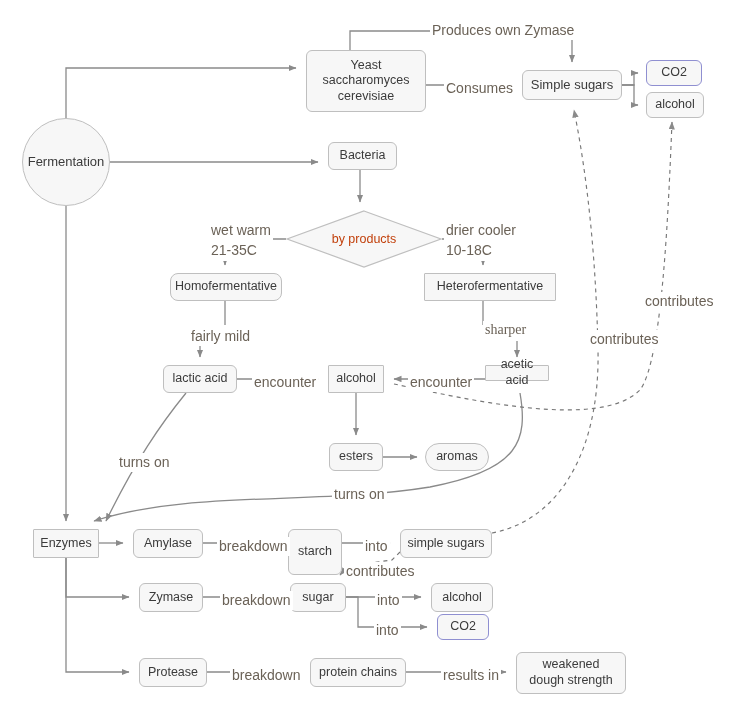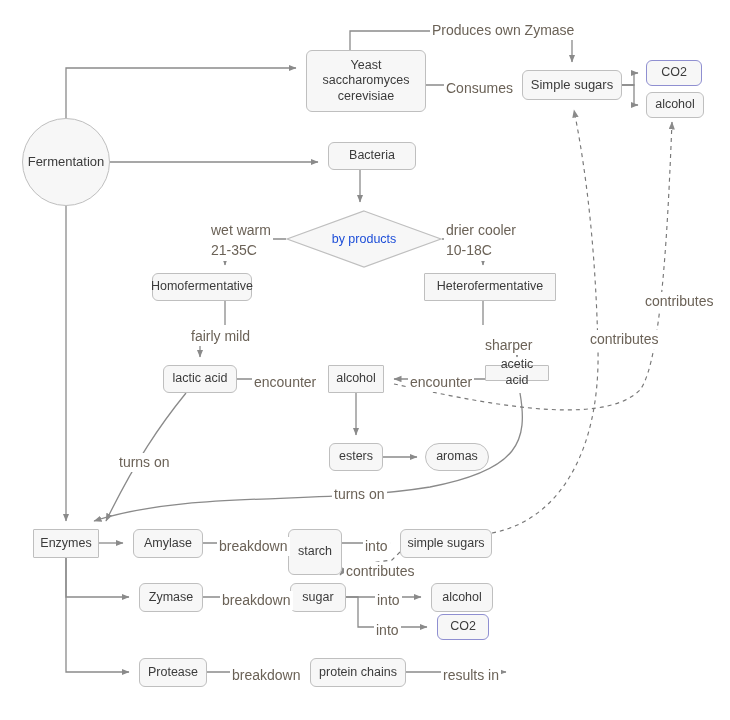--- a/index.html
+++ b/index.html
@@ -138,55 +138,57 @@
     </g>
   </svg>
 
   <div class="node circle big" style="left:22px;  top:118px; width:88px;  height:88px;">Fermentation</div>
   <div class="node rounded" style="left:306px; top:50px;  width:120px; height:62px; white-space:pre-line;">Yeast
 saccharomyces
 cerevisiae</div>
   <div class="node rounded big" style="left:522px; top:70px;  width:100px; height:30px;">Simple sugars</div>
   <div class="node rounded violet" style="left:646px; top:60px;  width:56px;  height:26px;">CO2</div>
   <div class="node rounded" style="left:646px; top:92px;  width:58px;  height:26px;">alcohol</div>
-  <div class="node rounded" style="left:328px; top:142px; width:88px;  height:28px;">Bacteria</div>
+  <div class="node rounded" style="left:328px; top:142px; width:69px;  height:28px;">Bacteria</div>
 
   <div style="position:absolute; left:286px; top:210px; width:156px; height:58px;">
     <svg width="156" height="58" viewBox="0 0 156 58" style="position:absolute;left:0;top:0;">
       <polygon points="78,1 155,29 78,57 1,29" fill="#f7f7f7" stroke="#bfbfbf" stroke-width="1.2"></polygon>
     </svg>
-    <div style="position:absolute;left:0;top:0;width:156px;height:58px;display:flex;align-items:center;justify-content:center;font-size:12.5px;color:#1d4ed8;">by products</div>
+    <div style="position:absolute;left:0;top:0;width:156px;height:58px;display:flex;align-items:center;justify-content:center;font-size:12.5px;color:#c2410c;">by products</div>
   </div>
 
-  <div class="node rounded" style="left:152px; top:273px; width:100px; height:28px;">Homofermentative</div>
+  <div class="node rounded" style="left:170px; top:273px; width:112px; height:28px;border-radius:8px;">Homofermentative</div>
   <div class="node sharp" style="left:424px; top:273px; width:132px; height:28px;">Heterofermentative</div>
   <div class="node rounded" style="left:163px; top:365px; width:74px;  height:28px;">lactic acid</div>
   <div class="node sharp" style="left:328px; top:365px; width:56px;  height:28px;">alcohol</div>
   <div class="node sharp" style="left:485px; top:365px; width:64px;  height:16px;">acetic acid</div>
   <div class="node rounded" style="left:329px; top:443px; width:54px;  height:28px;">esters</div>
   <div class="node pill" style="left:425px; top:443px; width:64px;  height:28px;">aromas</div>
   <div class="node sharp" style="left:33px;  top:529px; width:66px;  height:29px;">Enzymes</div>
   <div class="node rounded" style="left:133px; top:529px; width:70px;  height:29px;">Amylase</div>
   <div class="node rounded" style="left:288px; top:529px; width:54px;  height:46px;">starch</div>
   <div class="node rounded" style="left:400px; top:529px; width:92px; height:29px;">simple sugars</div>
   <div class="node rounded" style="left:139px; top:583px; width:64px;  height:29px;">Zymase</div>
   <div class="node rounded" style="left:290px; top:583px; width:56px;  height:29px;">sugar</div>
   <div class="node rounded" style="left:431px; top:583px; width:62px;  height:29px;">alcohol</div>
   <div class="node rounded violet" style="left:437px; top:614px; width:52px;  height:26px;">CO2</div>
   <div class="node rounded" style="left:139px; top:658px; width:68px;  height:29px;">Protease</div>
   <div class="node rounded" style="left:310px; top:658px; width:96px;  height:29px;">protein chains</div>
+  <div class="node rounded" style="left:516px; top:652px; width:110px; height:42px; white-space:pre-line;">weakened
+dough strength</div>
 
   <div class="elabel" style="left:430px; top:21px;">Produces own Zymase</div>
   <div class="elabel" style="left:444px; top:79px;">Consumes</div>
   <div class="elabel two" style="left:209px; top:220px; white-space:pre-line;">wet warm
 21-35C</div>
   <div class="elabel two" style="left:444px; top:220px; white-space:pre-line;">drier cooler
 10-18C</div>
   <div class="elabel" style="left:189px; top:327px;">fairly mild</div>
-  <div class="elabel" style="left:483px; top:336px;">sharper</div>
+  <div class="elabel" style="left:483px; top:321px;font-family:Liberation Serif, serif;">sharper</div>
   <div class="elabel" style="left:252px; top:373px;">encounter</div>
   <div class="elabel" style="left:408px; top:373px;">encounter</div>
   <div class="elabel" style="left:117px; top:453px;">turns on</div>
   <div class="elabel" style="left:332px; top:485px;">turns on</div>
   <div class="elabel" style="left:588px; top:330px;">contributes</div>
   <div class="elabel" style="left:643px; top:292px;">contributes</div>
   <div class="elabel" style="left:344px; top:562px;">contributes</div>
   <div class="elabel" style="left:217px; top:537px;">breakdown</div>
   <div class="elabel" style="left:363px; top:537px;">into</div>
   <div class="elabel" style="left:220px; top:591px;">breakdown</div>

